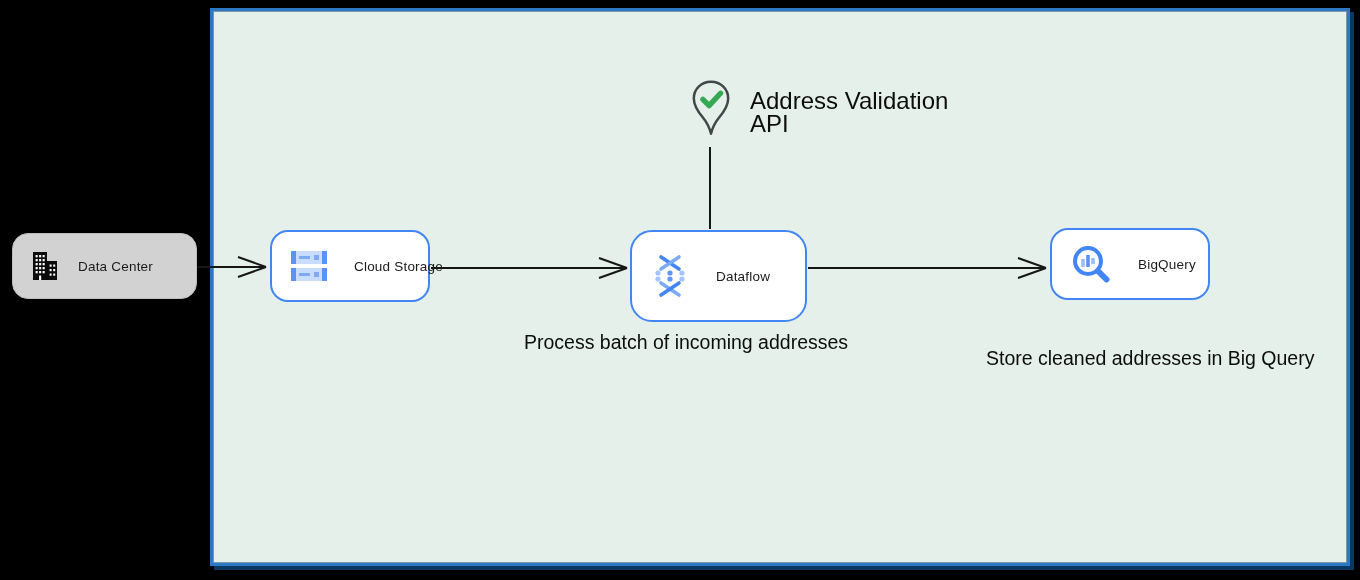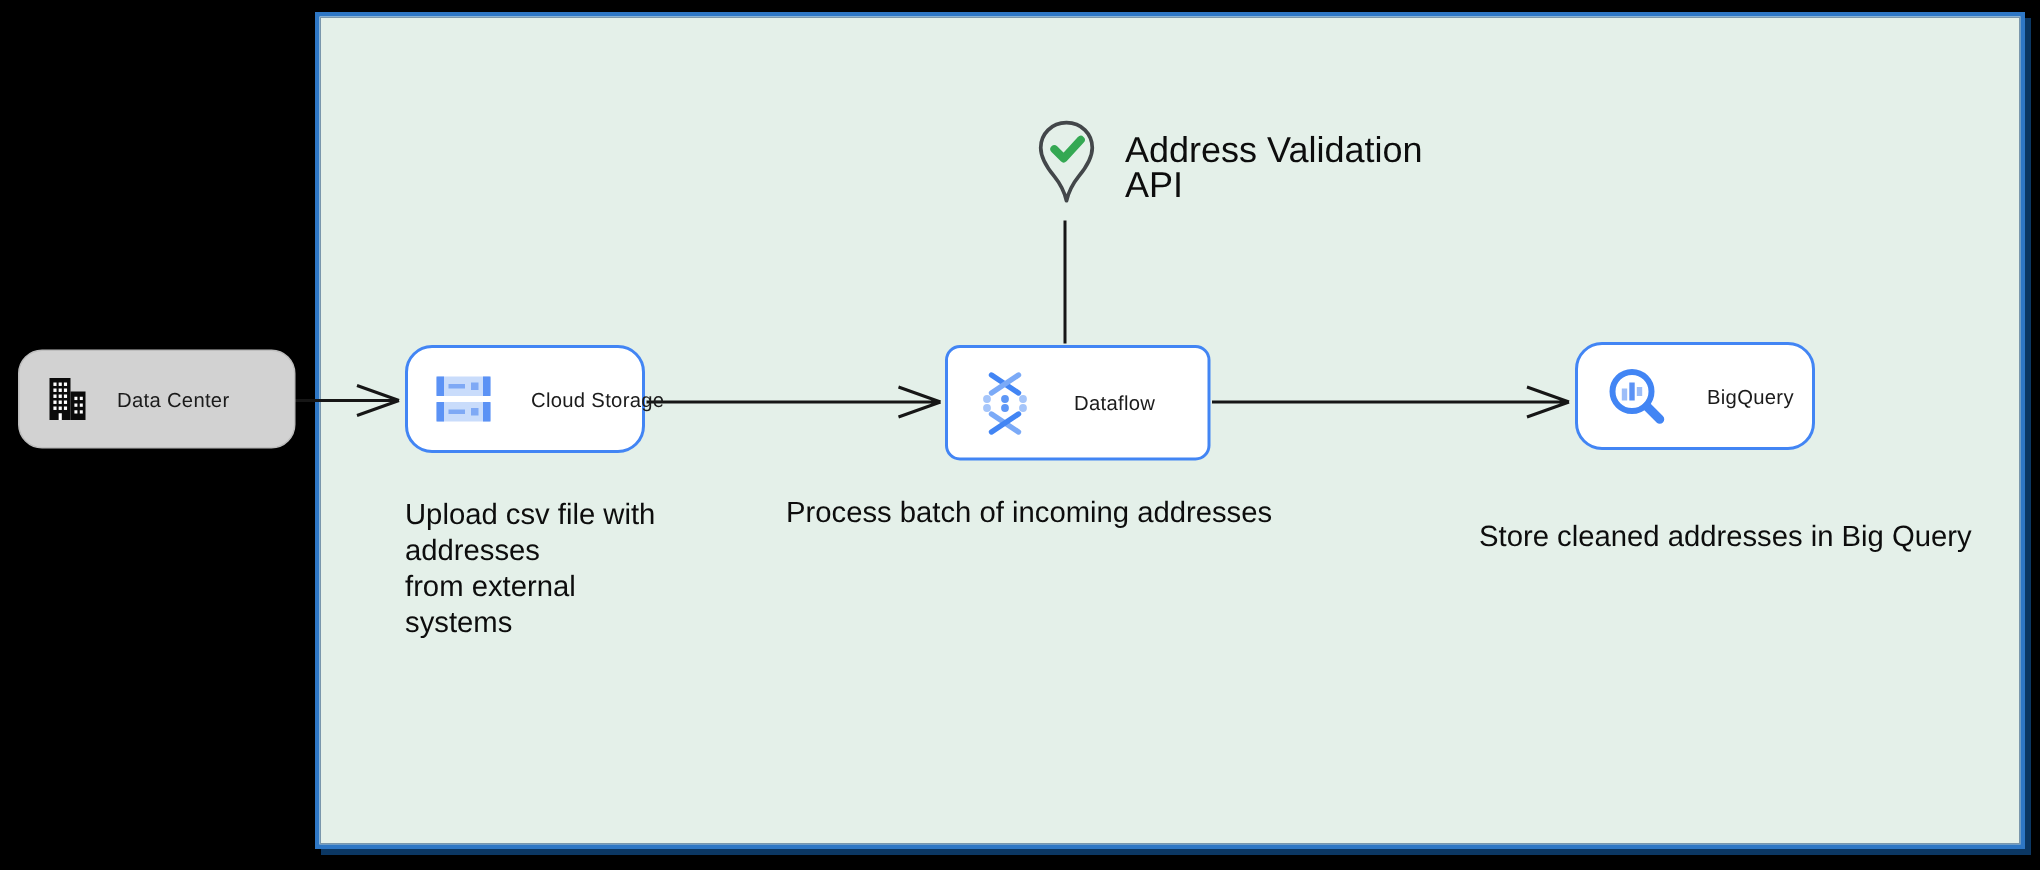--- a/index.html
+++ b/index.html
@@ -28,21 +28,21 @@
     border:2.5px solid var(--node-border);border-radius:18px;
     padding:0 12px 0 18px;gap:26px;
   }
   .node-label{font-size:13.5px;color:#1b1b1b;letter-spacing:.2px;white-space:nowrap;}
   .node-data-center{
     left:12px;top:233px;width:185px;height:66px;
     background:var(--data-center-bg);border:1px solid #bdbdbd;border-radius:16px;
     gap:16px;padding-left:15px;
   }
   .node-cloud-storage{left:270px;top:230px;width:160px;height:72px;}
-  .node-dataflow{left:630px;top:230px;width:177px;height:77px;border-radius:10px;}
+  .node-dataflow{left:630px;top:230px;width:177px;height:92px;border-radius:22px;}
   .node-bigquery{left:1050px;top:228px;width:160px;height:72px;}
   .caption{
     position:absolute;z-index:3;font-size:19.5px;line-height:24px;
     color:#0d0d0d;white-space:pre-line;
   }
   .caption-upload{left:270px;top:331px;width:290px;text-align:left;}
   .caption-process{left:524px;top:330px;width:400px;text-align:left;}
   .caption-store{left:986px;top:330px;width:400px;text-align:left;margin-top:16px;}
   .annotation-label{
     position:absolute;z-index:3;left:750px;top:89px;
@@ -150,20 +150,16 @@
     <span class="node-label">BigQuery</span>
   </div>
 
   <svg class="pin" viewBox="0 0 44 60">
     <path d="M22 2 C 11.5 2 4 10 4 19.5 C 4 27 8.5 33.5 13.5 39.5 C 17 43.8 20.3 49.5 22 56.5 C 23.7 49.5 27 43.8 30.5 39.5 C 35.5 33.5 40 27 40 19.5 C 40 10 32.5 2 22 2 Z" fill="none" stroke="#43474a" stroke-width="2.6" stroke-linejoin="round"></path>
     <path d="M13.5 20.5 L 20 27 L 32 14" fill="none" stroke="#34a853" stroke-width="5.6" stroke-linecap="round" stroke-linejoin="round"></path>
   </svg>
   <div class="annotation-label">Address Validation
 API</div>
 
-  <div class="caption caption-upload">Upload csv file with
-addresses
-from external
-systems</div>
   <div class="caption caption-process">Process batch of incoming addresses</div>
   <div class="caption caption-store">Store cleaned addresses in Big Query</div>
 
 </div>
 
 </body></html>

